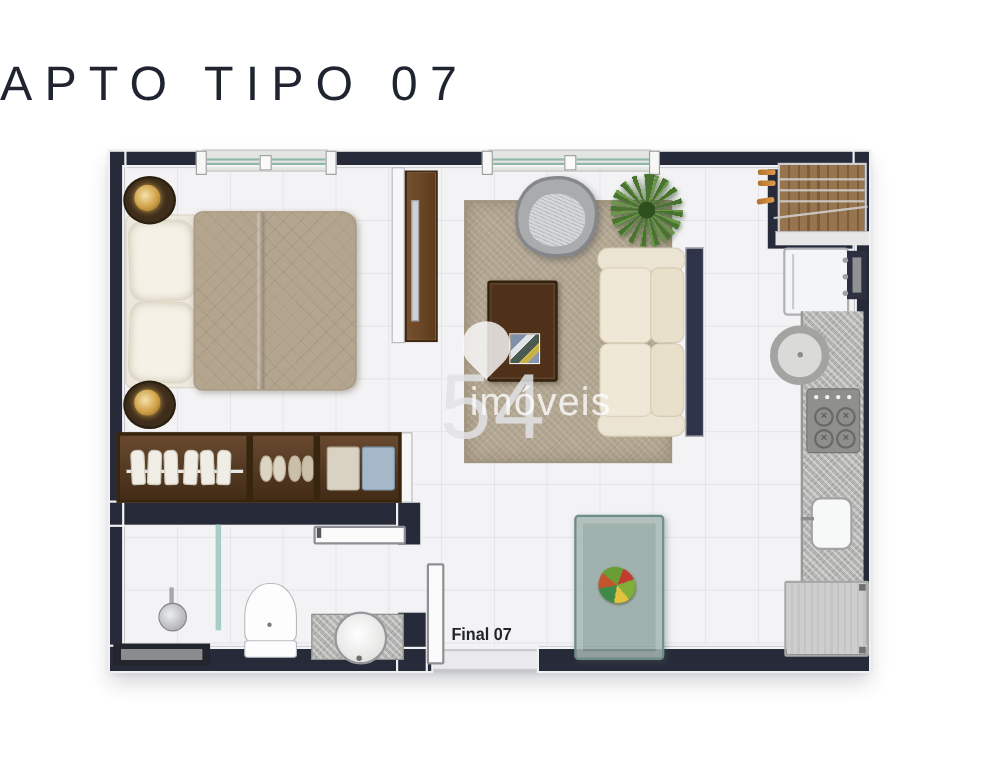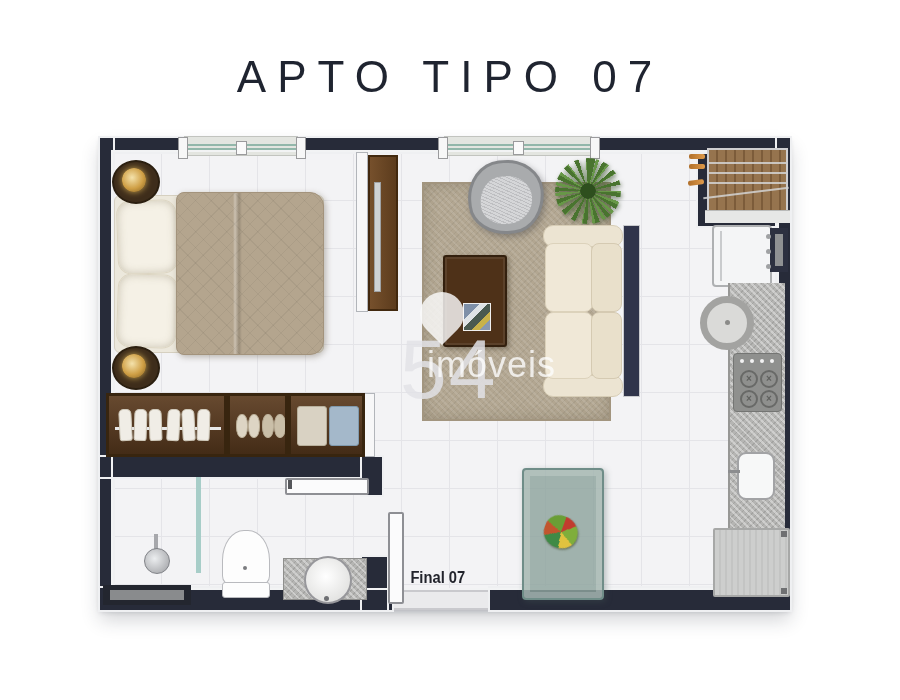--- a/index.html
+++ b/index.html
@@ -1,17 +1,17 @@
 <!DOCTYPE html>
 <html><head>
 <meta charset="utf-8">
 <style>
   html,body{margin:0;padding:0;width:900px;height:700px;background:#ffffff;overflow:hidden;
             font-family:"Liberation Sans", sans-serif;}
-  .title{position:absolute;left:0;top:52px;width:900px;text-align:center;
+  .title{position:absolute;left:0;top:52px;width:900px;
          font-size:44px;font-weight:300;letter-spacing:11px;color:#1f2430;}
   .plan{position:absolute;left:100px;top:138px;width:690px;height:472px;
         box-shadow:0 10px 18px rgba(35,40,55,.20), 0 2px 5px rgba(35,40,55,.18);}
   .floor{position:absolute;left:11px;top:12px;width:668px;height:440px;background:#f3f3f5;
          background-image:linear-gradient(#e4e4e8 1px, transparent 1px),
                           linear-gradient(90deg,#e4e4e8 1px, transparent 1px);
          background-size:48px 48px;background-position:2px 2px;z-index:1;}
   .wall{position:absolute;background:#272b39;z-index:6;box-shadow:0 0 0 2px #eff0f2;}
   .window{position:absolute;height:18px;top:-2px;background:#e3e5e0;z-index:7;
           border-top:1px solid #c2c4bf;border-bottom:1px solid #c2c4bf;}

